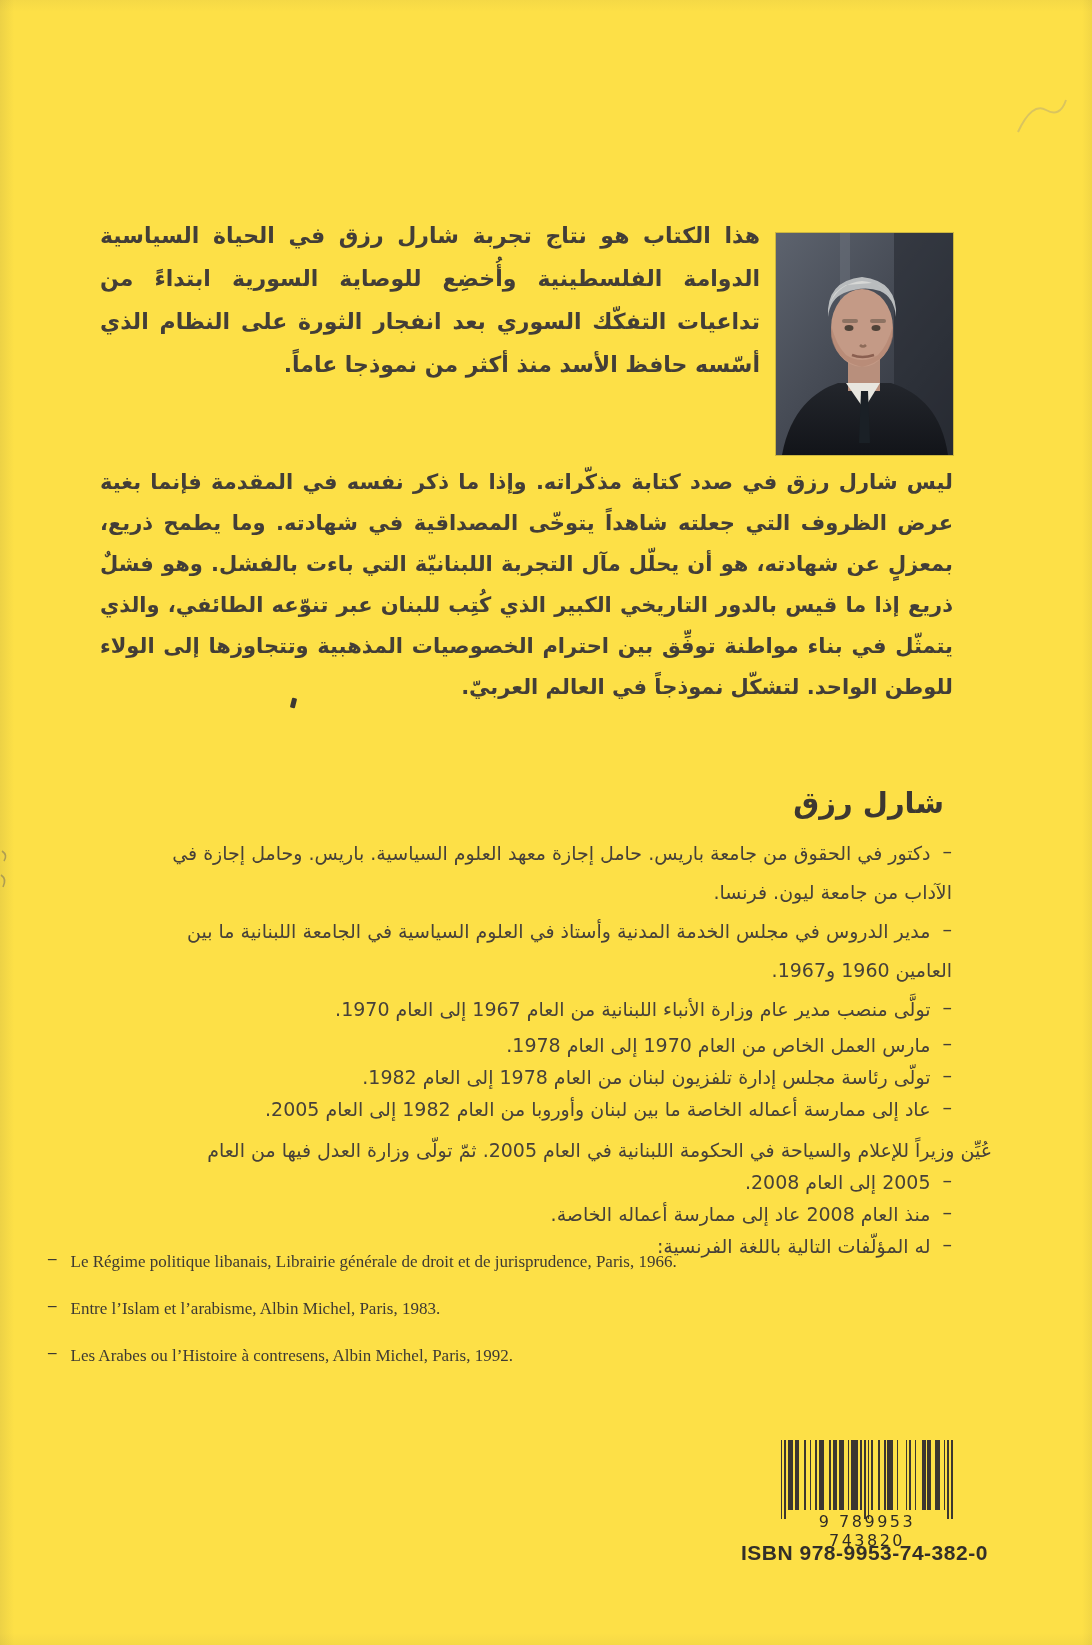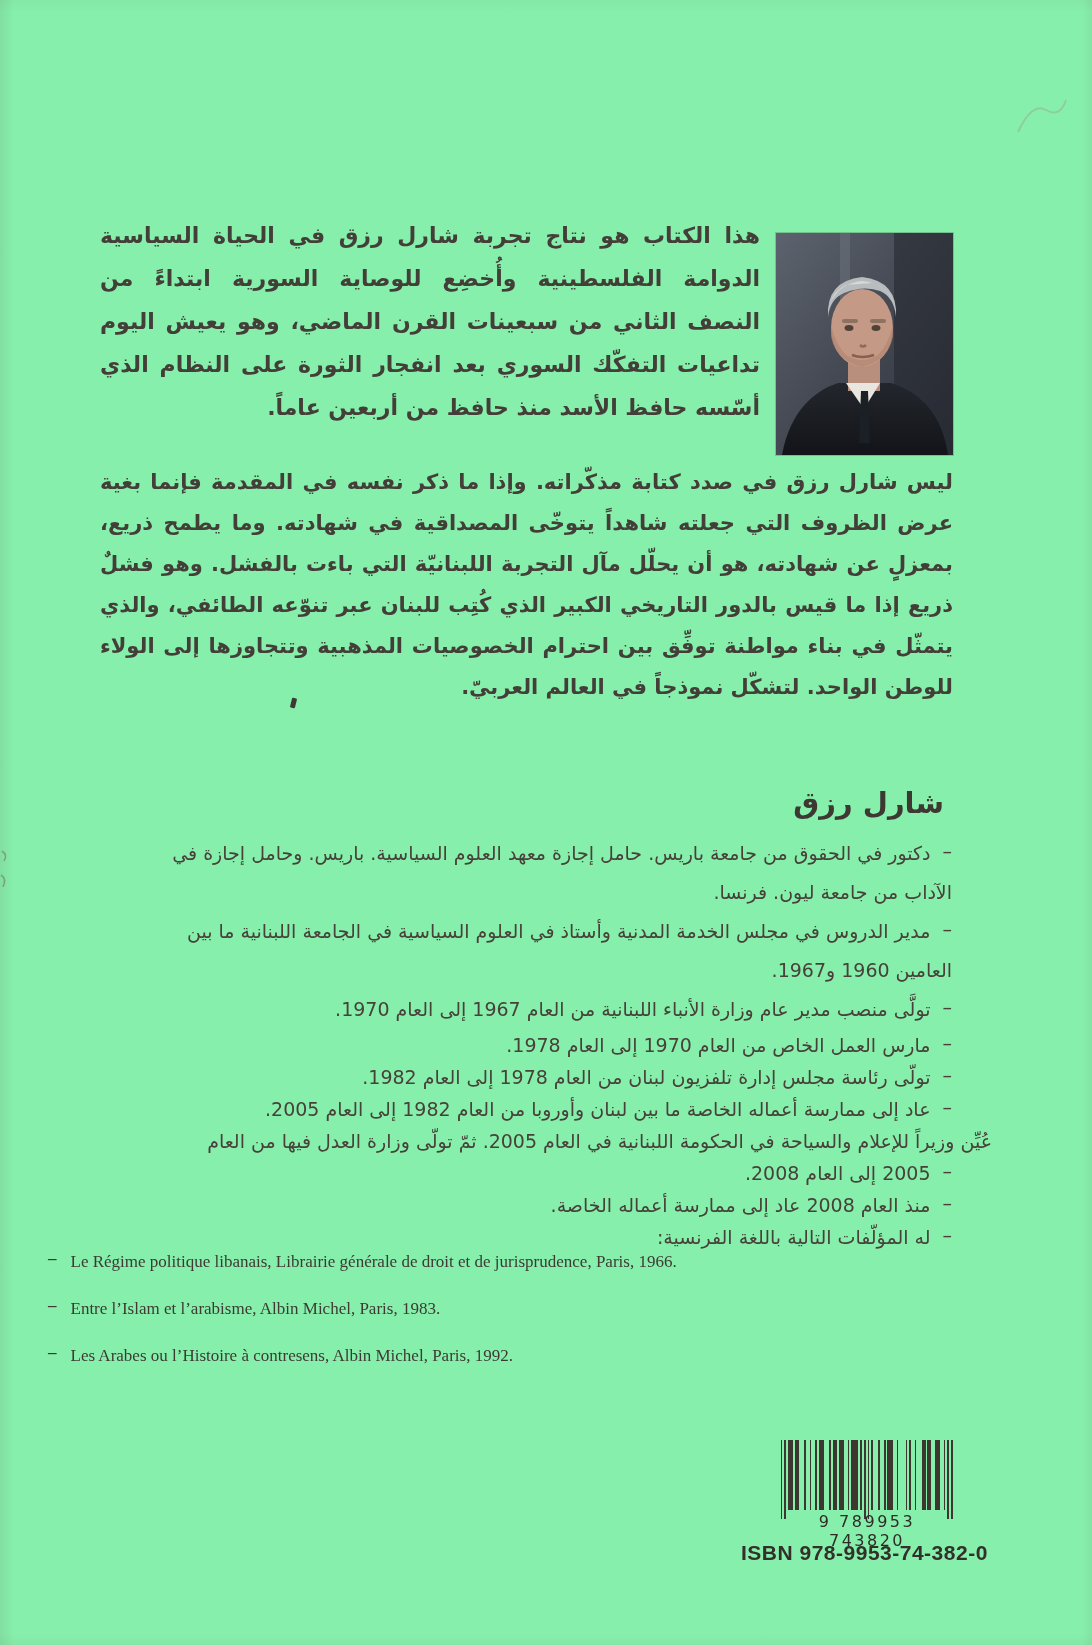--- a/index.html
+++ b/index.html
@@ -3,21 +3,21 @@
 <meta charset="utf-8">
 <style>
   html,body{margin:0;padding:0;}
   body{
     width:1092px;height:1645px;
     font-family:"DejaVu Sans",sans-serif;
     position:relative;overflow:hidden;
   }
   .page{
     position:absolute;inset:0;
-    background:#86efac;
+    background:#fde047;
     padding-left:20px;
   }
   
   .page::before{
     content:"";position:absolute;inset:0;pointer-events:none;
     background:
       linear-gradient(90deg,rgba(90,80,60,.10),rgba(90,80,60,0) 14px),
       linear-gradient(270deg,rgba(90,80,60,.07),rgba(90,80,60,0) 10px),
       linear-gradient(180deg,rgba(90,80,60,.05),rgba(90,80,60,0) 12px),
       linear-gradient(0deg,rgba(90,80,60,.05),rgba(90,80,60,0) 12px);
@@ -57,21 +57,21 @@
   }
   .bio .row{
     text-align:right;white-space:nowrap;
     height:32px;line-height:32px;
   }
   .bio .row:nth-child(-n+5){height:39px;line-height:39px;}
   .bio .row .dash{
     display:inline-block;margin-left:12px;color:#474139;
     transform:translateY(-2px);
   }
-  .bio .row.wide{margin-left:-40px;margin-right:-40px;}
+  .bio .row.wide{margin-left:-40px;margin-right:-40px;margin-top:9px;}
 
   
   .pubs{
     position:absolute;left:48px;top:1238px;width:920px;
     direction:ltr;color:#3e3a33;
     font-family:"Liberation Serif",serif;font-size:17px;
   }
   .pubs .row{height:47px;line-height:47px;white-space:nowrap;}
   .pubs .row .dash{display:inline-block;margin-right:14px;transform:translateY(-3px);font-weight:700;}
 
@@ -148,23 +148,22 @@
       <ellipse cx="73" cy="95" rx="4.5" ry="3" fill="#4e4238"></ellipse>
       <ellipse cx="100" cy="95" rx="4.5" ry="3" fill="#4e4238"></ellipse>
       <path d="M84,112 Q87,115 90,112" stroke="#8d6b59" stroke-width="2.5" fill="none"></path>
       <path d="M76,122 Q86,126 98,122" stroke="#8a5f50" stroke-width="2.5" fill="none"></path>
     </svg>
   </div>
 
   <div class="para" id="para1">
     <div class="line">هذا الكتاب هو نتاج تجربة شارل رزق في الحياة السياسية</div>
     <div class="line">الدوامة الفلسطينية وأُخضِع للوصاية السورية ابتداءً من</div>
-    <div class="line">النصف الثاني من سبعينات القرن الماضي، وهو يعيش اليوم</div>
     <div class="line">تداعيات التفكّك السوري بعد انفجار الثورة على النظام الذي</div>
-    <div class="line last">أسّسه حافظ الأسد منذ حافظ من أربعين عاماً.</div>
+    <div class="line last">أسّسه حافظ الأسد منذ أكثر من نموذجا عاماً.</div>
   </div>
 
   <div class="para" id="para2">
     <div class="line">ليس شارل رزق في صدد كتابة مذكّراته. وإذا ما ذكر نفسه في المقدمة فإنما بغية</div>
     <div class="line">عرض الظروف التي جعلته شاهداً يتوخّى المصداقية في شهادته. وما يطمح ذريع،</div>
     <div class="line">بمعزلٍ عن شهادته، هو أن يحلّل مآل التجربة اللبنانيّة التي باءت بالفشل. وهو فشلٌ</div>
     <div class="line">ذريع إذا ما قيس بالدور التاريخي الكبير الذي كُتِب للبنان عبر تنوّعه الطائفي، والذي</div>
     <div class="line">يتمثّل في بناء مواطنة توفِّق بين احترام الخصوصيات المذهبية وتتجاوزها إلى الولاء</div>
     <div class="line last">للوطن الواحد. لتشكّل نموذجاً في العالم العربيّ.</div>
   </div>

